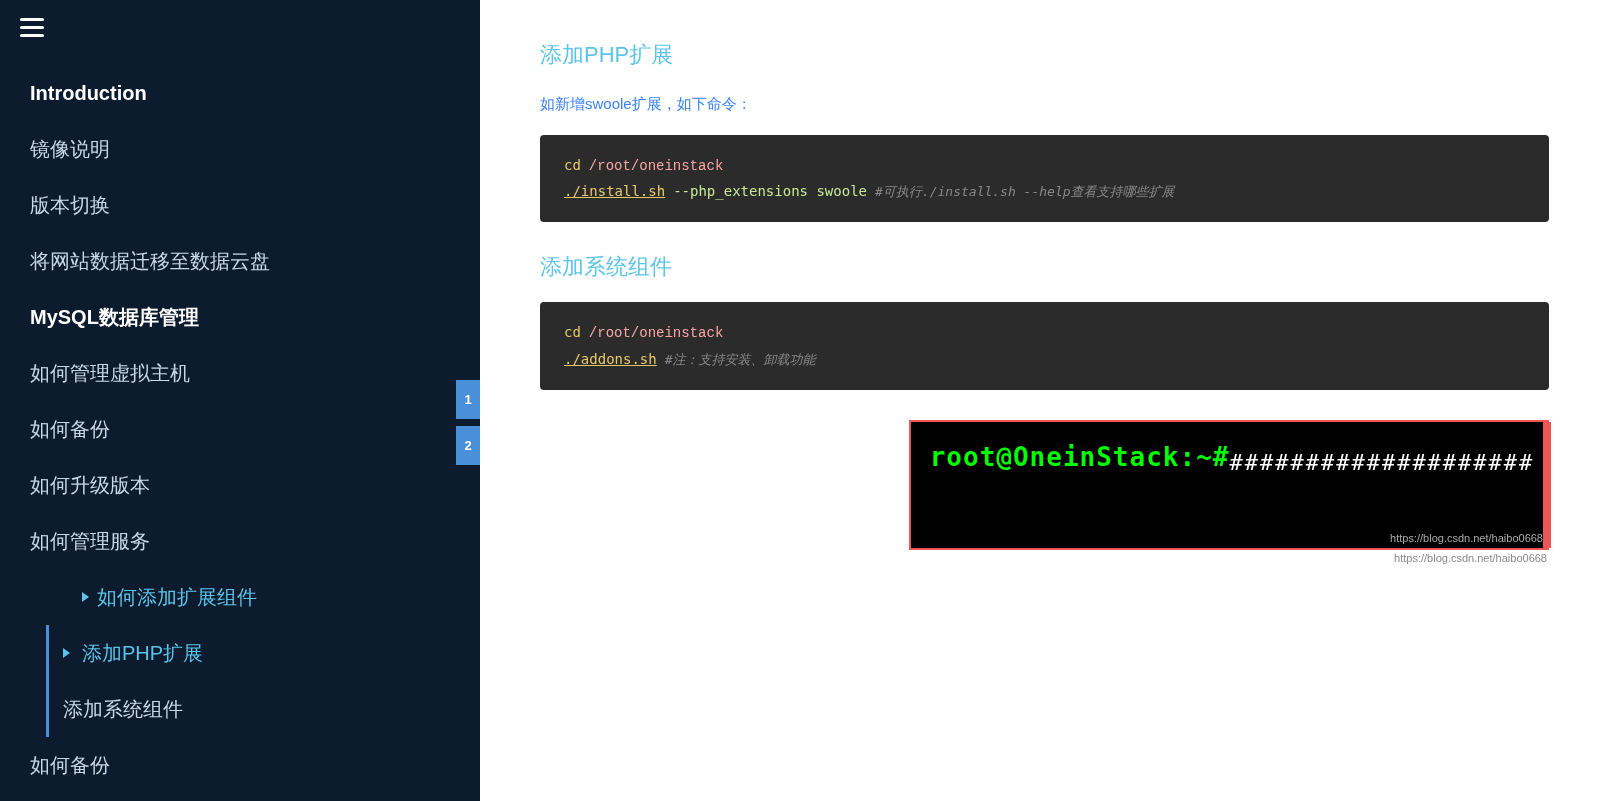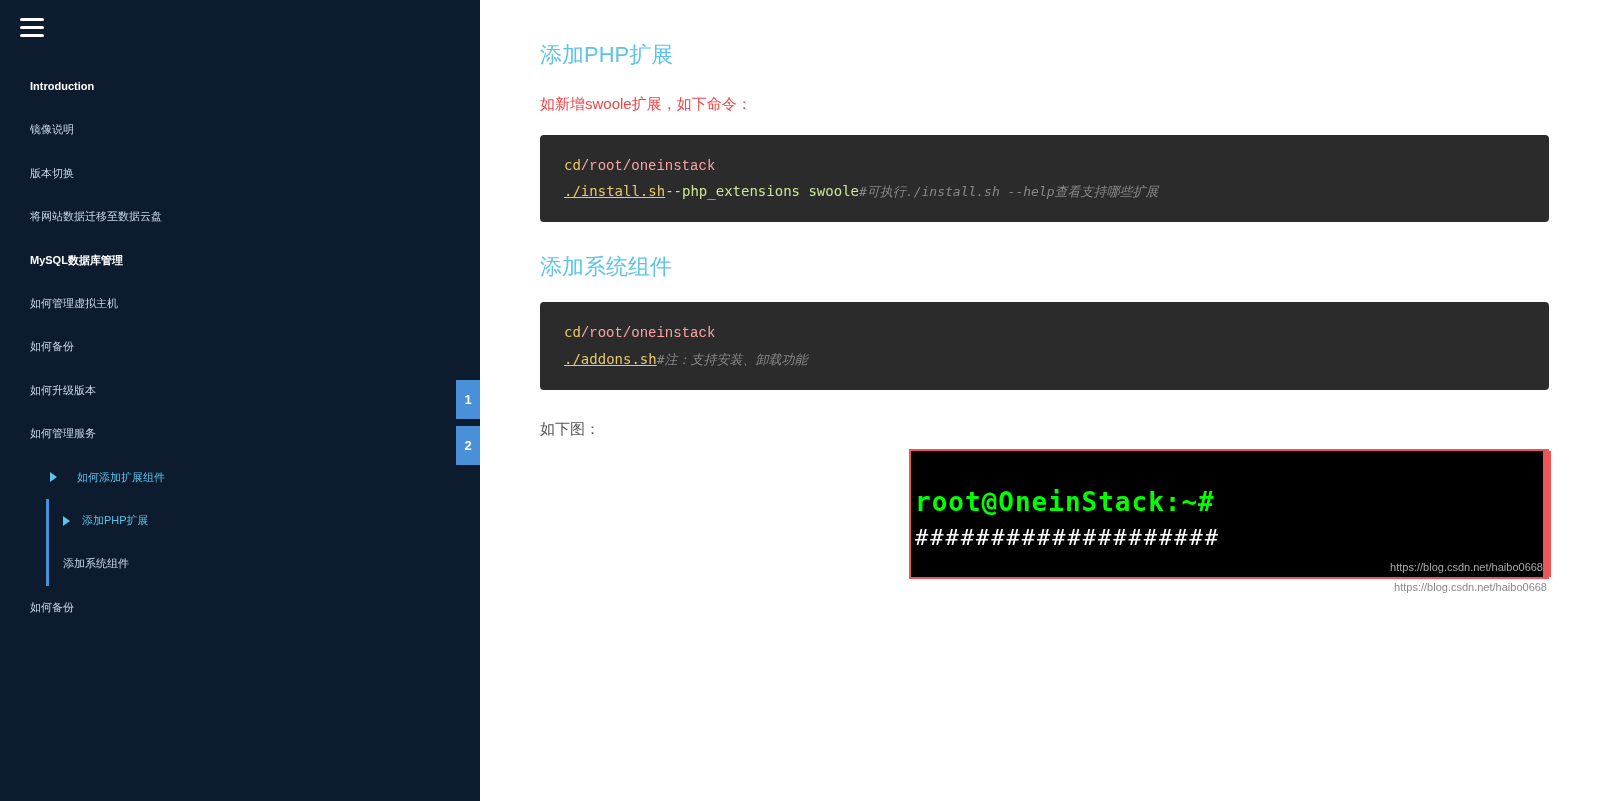--- a/index.html
+++ b/index.html
@@ -32,35 +32,36 @@
       width: 24px;
       height: 3px;
       background: #fff;
       border-radius: 2px;
     }
     .nav-items {
       padding: 10px 0;
     }
     .nav-item {
       padding: 14px 30px;
-      font-size: 11px;
+      font-size: 20px;
       color: #c8d8e8;
       cursor: pointer;
       line-height: 1.4;
     }
     .nav-item.bold {
       font-weight: bold;
       color: #fff;
     }
     .nav-item.sub {
       padding-left: 50px;
       color: #5bc4e8;
       display: flex;
       align-items: center;
-      gap: 14px;
+      gap: 2px;
+      margin-left: 32px;
     }
     .sub-indent {
       border-left: 3px solid #4a90d9;
       margin-left: 46px;
     }
     .sub-indent .nav-item {
       padding-left: 14px;
     }
     .chevron {
       display: inline-block;
@@ -107,40 +108,40 @@
 
     .section-title {
       color: #5bc4e8;
       font-size: 22px;
       font-weight: 400;
       margin-bottom: 20px;
       margin-top: 10px;
     }
 
     .intro-text {
-      color: #ef4444;
+      color: #3b82f6;
       font-size: 15px;
       margin-bottom: 18px;
       line-height: 1.8;
     }
 
     .code-block {
       background: #2b2b2b;
       border-radius: 4px;
       padding: 18px 24px;
       margin-bottom: 30px;
       font-family: 'Consolas', 'Monaco', monospace;
       font-size: 14px;
       line-height: 1.8;
     }
     .code-line {
       display: flex;
       align-items: baseline;
       flex-wrap: wrap;
-      gap: 0;
+      gap: 8px;
     }
     .code-cmd {
       color: #e8c96a;
     }
     .code-path {
       color: #fca5a5;
       font-family: Liberation Mono, monospace;
     }
     .code-flag {
       color: #c8e896;
@@ -174,23 +175,23 @@
     
     .terminal-preview {
       background: #000;
       border: 2px solid #e55;
       border-right: none;
       width: 100%;
       max-width: 640px;
       min-height: 130px;
       margin-left: auto;
       display: flex;
-      flex-direction: column;
+      flex-direction: row;
       justify-content: center;
-      padding: 20px 16px 10px 4px;
+      padding: 20px 16px 10px 20px;
       position: relative;
     }
     .terminal-line1 {
       color: #00ff00;
       font-family: 'Consolas', monospace;
       font-size: 26px;
       font-weight: bold;
       letter-spacing: 1px;
     }
     .terminal-line2 {
@@ -290,21 +291,20 @@
     <div class="code-line">
       <span class="code-cmd">cd</span>
       <span class="code-path">/root/oneinstack</span>
     </div>
     <div class="code-line">
       <span class="code-cmd2">./addons.sh</span>
       <span class="code-comment">#注：支持安装、卸载功能</span>
     </div>
   </div>
 
-  <p class="below-text">如下图：</p>
 
   <div style="display:flex; justify-content:flex-end; position:relative;">
     <div class="terminal-preview">
       <div class="terminal-line1">root@OneinStack:~#</div>
       <div class="terminal-line2">####################</div>
       <div class="terminal-watermark">https://blog.csdn.net/haibo0668</div>
       <div class="red-bar"></div>
     </div>
   </div>
   <div class="url-bar">https://blog.csdn.net/haibo0668</div>

